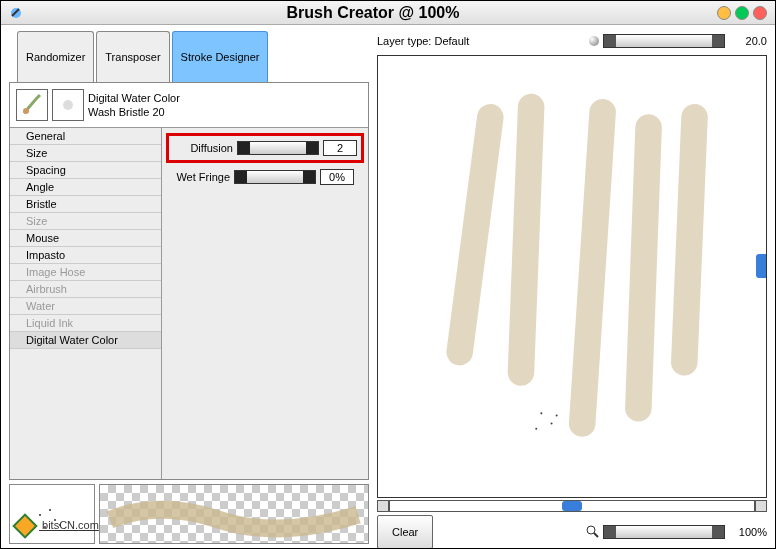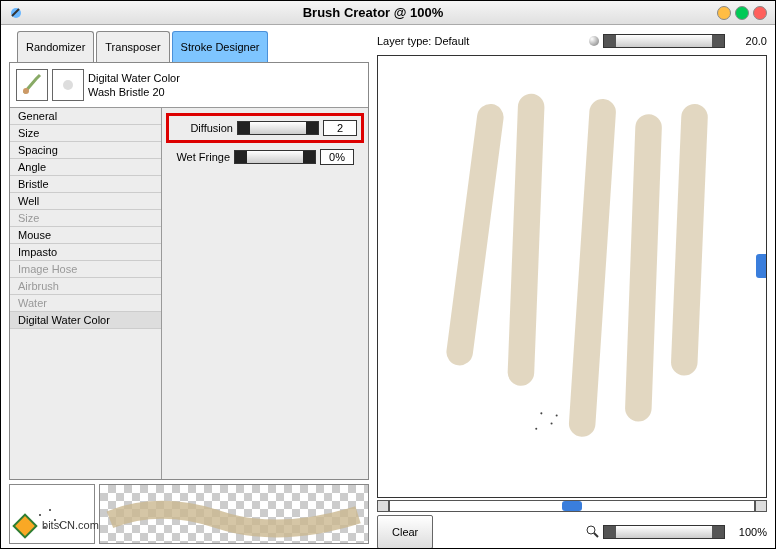--- a/index.html
+++ b/index.html
@@ -1,35 +1,35 @@
 <!DOCTYPE html>
 <html><head>
 <meta charset="utf-8">
 <style>
 * { box-sizing: border-box; margin: 0; padding: 0; font-family: Arial, sans-serif; font-size: 11px; }
 body { background: #fff; width: 776px; height: 549px; border: 1px solid #000; overflow: hidden; position: relative; }
 .titlebar { height: 24px; background: linear-gradient(#f5f5f5,#e0e0e0); display: flex; align-items: center; padding: 0 8px; border-bottom: 1px solid #aaa; }
 .titlebar .icon { width: 14px; height: 14px; margin-right: 6px; }
-.titlebar .title { flex: 1; text-align: center; font-weight: bold; font-size: 13px; }
+.titlebar .title { flex: 1; text-align: center; font-weight: bold; font-size: 16px; }
 .winbtns { display: flex; gap: 4px; }
 .wbtn { width: 14px; height: 14px; border-radius: 50%; border: 1px solid #888; }
 .wb-min { background: #ffbd44; } .wb-max { background: #00ca56; } .wb-close { background: #ff605c; }
 .content { display: flex; height: calc(100% - 24px); }
 .left-pane { width: 372px; display: flex; flex-direction: column; padding: 6px 4px 4px 8px; }
 .tabs { display: flex; margin-left: 8px; }
-.tab { padding: 9px 8px; background: #eee; border: 1px solid #888; border-bottom: none; border-radius: 3px 3px 0 0; margin-right: 2px; cursor: pointer; }
+.tab { padding: 19px 8px; background: #eee; border: 1px solid #888; border-bottom: none; border-radius: 3px 3px 0 0; margin-right: 2px; cursor: pointer; }
 .tab.active { background: #7ec5ff; border-color: #4a90d9; }
 .tab-body { border: 1px solid #888; flex: 1; background: #ededed; display: flex; flex-direction: column; }
 .brush-header { display: flex; align-items: center; padding: 6px; border-bottom: 1px solid #999; background: #fff; }
 .thumb { width: 32px; height: 32px; border: 1px solid #666; background: #fff; margin-right: 4px; display: flex; align-items: center; justify-content: center; }
 .brush-labels { flex: 1; }
 .brush-labels div { line-height: 14px; }
 .body-split { display: flex; flex: 1; }
 .catlist { width: 154px; background: #ededed; border-right: 1px solid #999; }
-.catitem { padding: 2px 8px; border-bottom: 1px solid #ccc; cursor: pointer; }
+.catitem { padding: 2px 16px; border-bottom: 1px solid #ccc; cursor: pointer; }
 .catitem.disabled { color: #999; }
 .catitem.selected { background: #ddd; }
 .params { flex: 1; padding: 12px 8px; }
 .param-row { display: flex; align-items: center; margin-bottom: 10px; }
 .param-row.hl { border: 3px solid #d00; padding: 4px; margin: -7px -4px 6px -4px; }
 .param-label { width: 60px; text-align: right; margin-right: 4px; }
 .mini-slider { width: 82px; height: 14px; background: linear-gradient(180deg,#fff,#ccc); border: 1px solid #333; position: relative; }
 .mini-slider::before, .mini-slider::after { content:''; position:absolute; top:0; width:12px; height:100%; background:#222; }
 .mini-slider::before { left:0; } .mini-slider::after { right:0; }
 .param-val { width: 34px; height: 16px; border: 1px solid #333; text-align: center; margin-left: 4px; background: #fff; line-height: 14px; }
@@ -44,21 +44,21 @@
 .h-slider::before, .h-slider::after { content:''; position:absolute; top:0; width:12px; height:100%; background:#555; }
 .h-slider::before{left:0;} .h-slider::after{right:0;}
 .val-label { width: 36px; text-align: right; margin-left: 6px; }
 .canvas-box { flex: 1; border: 1px solid #333; background: #fff; position: relative; overflow: hidden; }
 .v-scroll { position: absolute; right: -4px; top: 45%; width: 14px; height: 24px; background: #3a7edc; border-radius: 3px; }
 .h-scroll-track { height: 16px; display: flex; align-items: center; }
 .h-scroll-thumb { height: 10px; width: 20px; background: #3a7edc; border-radius: 3px; margin: 0 auto; }
 .bottom-row { display: flex; align-items: center; margin-top: 6px; height: 24px; }
 .btn { padding: 10px 14px; border: 1px solid #666; border-radius: 2px; background: linear-gradient(#fff,#ddd); cursor: pointer; text-align: center; }
 .zoom-icon { margin-left: auto; margin-right: 4px; }
-.watermark { position: absolute; left: 10px; bottom: 8px; font-size: 11px; color: #333; z-index: 10; }
+.watermark { position: absolute; left: 10px; bottom: 8px; font-size: 11px; color: #333; z-index: 10; text-decoration: underline; }
 .watermark svg { vertical-align: middle; }
 .stroke-svg { position: absolute; inset: 0; }
 </style>
 </head>
 <body>
 
 <div class="titlebar">
   <span class="icon">
     <svg width="14" height="14">
         <circle cx="7" cy="7" r="5" fill="#6ab7ff"></circle>
@@ -98,27 +98,27 @@
           <div>Wash Bristle 20</div>
         </div>
       </div>
       <div class="body-split">
         <div class="catlist">
             <div class="catitem">General</div>
             <div class="catitem">Size</div>
             <div class="catitem">Spacing</div>
             <div class="catitem">Angle</div>
             <div class="catitem">Bristle</div>
-            <div class="catitem">Well</div>
             <div class="catitem disabled">Size</div>
             <div class="catitem">Mouse</div>
             <div class="catitem">Impasto</div>
             <div class="catitem disabled">Image Hose</div>
             <div class="catitem disabled">Airbrush</div>
             <div class="catitem disabled">Water</div>
+            <div class="catitem disabled">Liquid Ink</div>
             <div class="catitem selected">Digital Water Color</div>
           </div>
         <div class="params">
           <div class="param-row hl">
             <span class="param-label">Diffusion</span>
             <div class="mini-slider"></div>
             <div class="param-val">2</div>
           </div>
           <div class="param-row">
             <span class="param-label">Wet Fringe</span>

